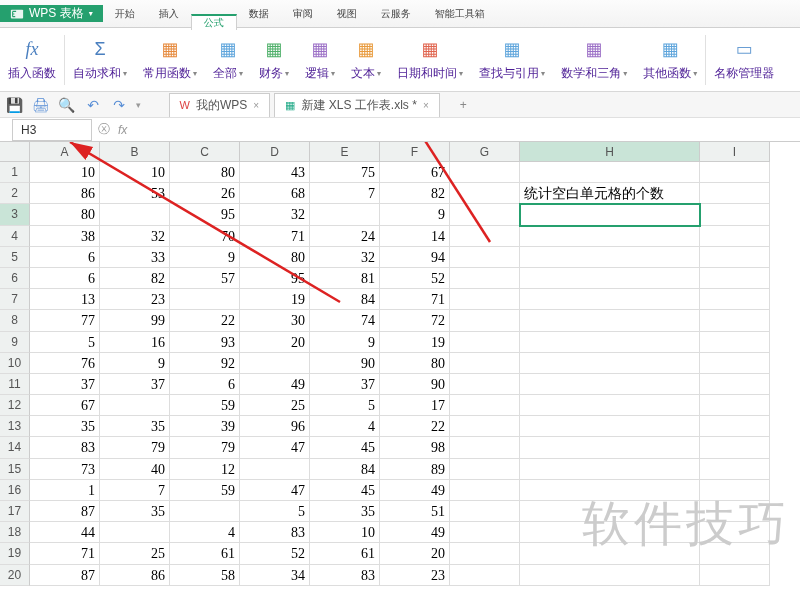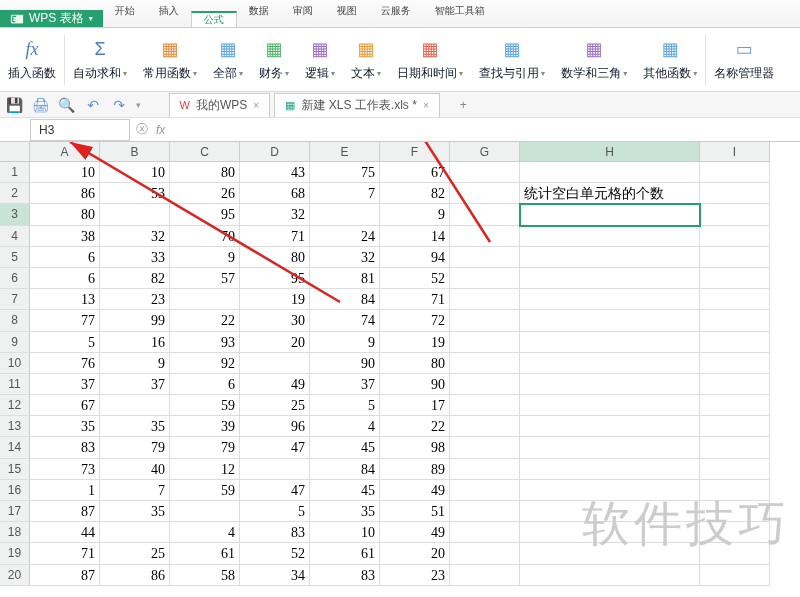--- a/index.html
+++ b/index.html
@@ -1,35 +1,35 @@
 <!DOCTYPE html>
 <html><head>
 <meta charset="utf-8">
 <style>
 *{margin:0;padding:0;box-sizing:border-box;font-family:"Microsoft YaHei",SimSun,sans-serif;font-size:12px;-webkit-user-select:none;user-select:none}
 body{width:800px;height:597px;overflow:hidden;background:#fff;position:relative}
-.title-bar{height:28px;background:linear-gradient(#fcfcfc,#f3f3f3);border-bottom:1px solid #d0d0d0;display:flex;align-items:flex-end}
+.title-bar{height:28px;background:linear-gradient(#fcfcfc,#f3f3f3);border-bottom:1px solid #d0d0d0;display:flex;align-items:center}
 .app-btn{display:flex;align-items:center;padding:0 10px;background:#25a06e;color:#fff;font-size:13px;gap:5px}
 .app-btn svg{width:14px;height:14px}
 .menu-tabs{display:flex;align-items:stretch}
 .menu-tab{padding:0 12px;display:flex;align-items:center;color:#444;cursor:pointer;font-size:10px}
 .menu-tab.active{background:#fff;border-top:2px solid #25a06e;color:#25a06e;border-left:1px solid #d0d0d0;border-right:1px solid #d0d0d0;margin-top:16px}
 .ribbon{height:64px;background:#fff;border-bottom:1px solid #d8d8d8;display:flex;align-items:center;padding:4px 0;gap:0}
 .rib-item{display:flex;flex-direction:column;align-items:center;justify-content:center;padding:0 8px;cursor:pointer;height:100%;gap:4px}
 .rib-ico{width:24px;height:24px;display:flex;align-items:center;justify-content:center;font-size:18px}
-.rib-lbl{font-size:12px;color:#0f172a;display:flex;align-items:center;gap:2px;white-space:nowrap}
+.rib-lbl{font-size:12px;color:#4c1d95;display:flex;align-items:center;gap:2px;white-space:nowrap}
 .rib-lbl.dd::after{content:"▾";font-size:8px;color:#888}
 .sep{width:1px;height:50px;background:#e0e0e0}
 .qat{height:26px;background:#f6f6f6;border-bottom:1px solid #e0e0e0;display:flex;align-items:center;padding:0 6px;gap:8px}
 .qat-ico{width:18px;height:18px;display:flex;align-items:center;justify-content:center;color:#5a8fd6;cursor:pointer;font-size:14px}
 .doc-tabs{display:flex;align-items:center;margin-left:20px;height:100%}
 .doc-tab{height:24px;display:flex;align-items:center;padding:0 10px;border:1px solid #ccc;border-bottom:none;margin-right:4px;background:#fff;gap:6px;font-size:12px;color:#555;cursor:pointer}
 .doc-tab .x{color:#999;font-size:10px}
 .name-row{height:24px;background:#fff;border-bottom:1px solid #ccc;display:flex;align-items:center}
-.name-box{width:100px;height:22px;border:1px solid #ccc;margin-left:30px;padding:0 8px;display:flex;align-items:center;background:#fff;font-size:12px;color:#333}
+.name-box{width:80px;height:22px;border:1px solid #ccc;margin-left:12px;padding:0 8px;display:flex;align-items:center;background:#fff;font-size:12px;color:#333}
 .fx-bar{display:flex;align-items:center;margin-left:6px;gap:8px}
 .fx-bar span{color:#999;font-size:12px}
 .grid-wrap{position:relative;flex:1;overflow:hidden}
 .grid{display:grid;grid-template-columns:30px 70px 70px 70px 70px 70px 70px 70px 180px 70px}
 .hd{background:#eef1f0;border-right:1px solid #ccc;border-bottom:1px solid #ccc;text-align:center;height:20px;line-height:20px;color:#555;font-size:12px}
 .hd.sel{background:#c9e4d7}
 .rh{background:#eef1f0;border-right:1px solid #ccc;border-bottom:1px solid #ddd;text-align:center;height:21.2px;line-height:21.2px;color:#555;font-size:12px}
 .rh.sel{background:#c9e4d7}
 .cell{border-right:1px solid #ddd;border-bottom:1px solid #ddd;height:21.2px;line-height:21.2px;padding:0 4px;font-size:14px;font-family:SimSun,serif;color:#000;text-align:right;overflow:hidden;white-space:nowrap}
 .cell.txt{text-align:left}

